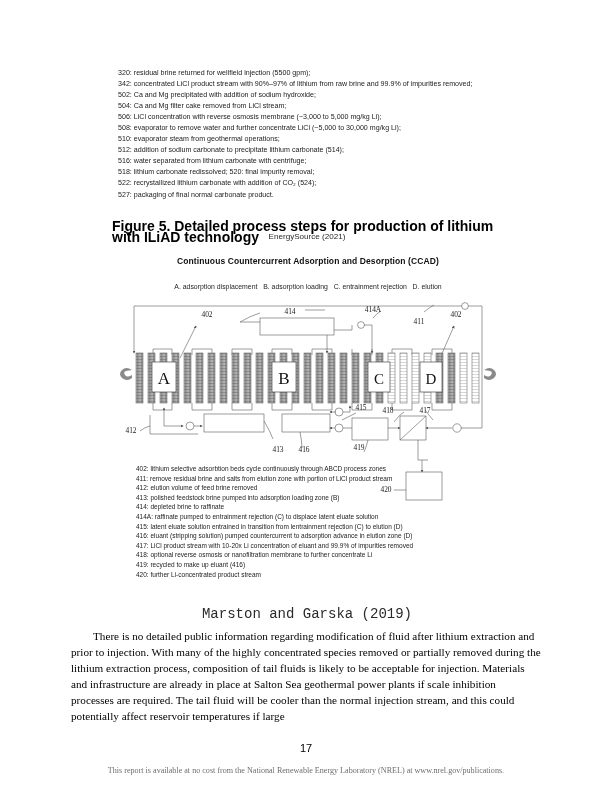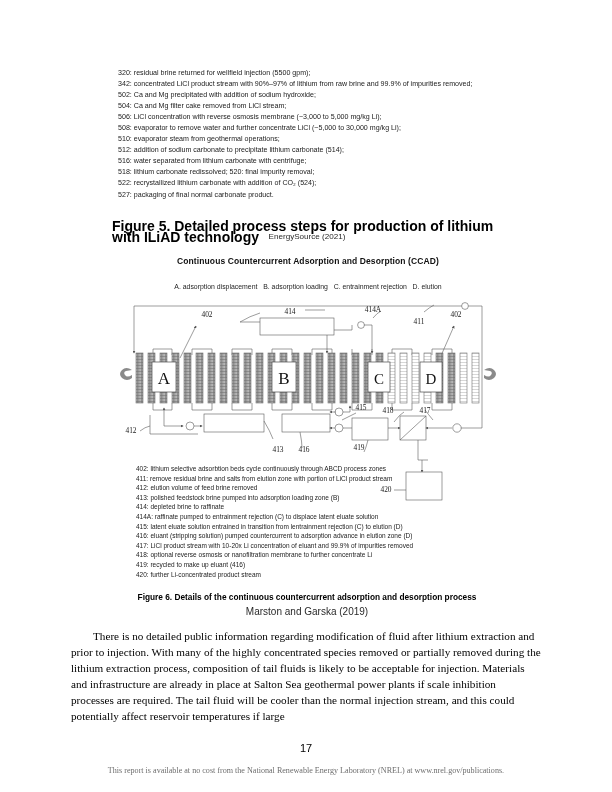--- a/index.html
+++ b/index.html
@@ -118,22 +118,22 @@
     font-size: 8.3px;
     font-weight: bold;
     color: #000;
   }
   .fig6-source {
     position: absolute;
     left: 100px;
     top: 606px;
     width: 414px;
     text-align: center;
-    font-family: Liberation Sans, sans-serif;
-    font-size: 10px;
+    font-family: Liberation Mono, monospace;
+    font-size: 14px;
     color: #2a2a2a;
   }
 
   
   .body-par {
     position: absolute;
     left: 71px;
     top: 628px;
     width: 470px;
     font-family: "Liberation Serif", "DejaVu Serif", serif;
@@ -380,21 +380,20 @@
     <div>414: depleted brine to raffinate</div>
     <div>414A: raffinate pumped to entrainment rejection (C) to displace latent eluate solution</div>
     <div>415: latent eluate solution entrained in transition from lentrainment rejection (C) to elution (D)</div>
     <div>416: eluant (stripping solution) pumped countercurrent to adsorption advance in elution zone (D)</div>
     <div>417: LiCl product stream with 10-20x Li concentration of eluant and 99.9% of impurities removed</div>
     <div>418: optional reverse osmosis or nanofiltration membrane to further concentrate Li</div>
     <div>419: recycled to make up eluant (416)</div>
     <div>420: further Li-concentrated product stream</div>
   </div>
 
-  <div class="fig6-caption">Figure 6. Details of the continuous countercurrent adsorption and desorption process</div>
   <div class="fig6-source">Marston and Garska (2019)</div>
 
   <div class="body-par">There is no detailed public information regarding modification of fluid after lithium extraction and prior to injection. With many of the highly concentrated species removed or partially removed during the lithium extraction process, composition of tail fluids is likely to be acceptable for injection. Materials and infrastructure are already in place at Salton Sea geothermal power plants if scale inhibition processes are required. The tail fluid will be cooler than the normal injection stream, and this could potentially affect reservoir temperatures if large</div>
 
   <div class="page-number">17</div>
   <div class="footer-note">This report is available at no cost from the National Renewable Energy Laboratory (NREL) at www.nrel.gov/publications.</div>
 
 </div>
 
 </body></html>

